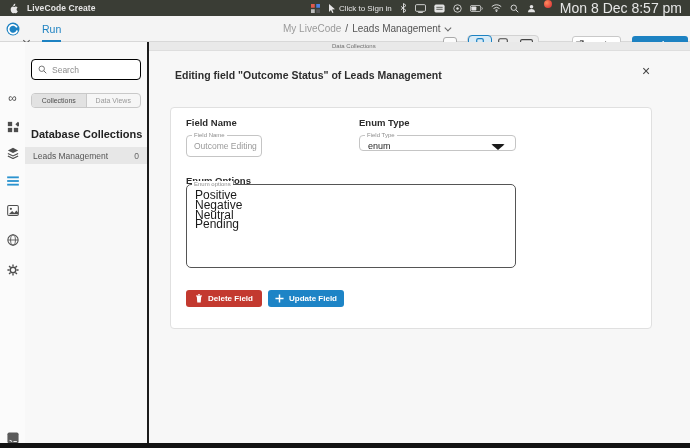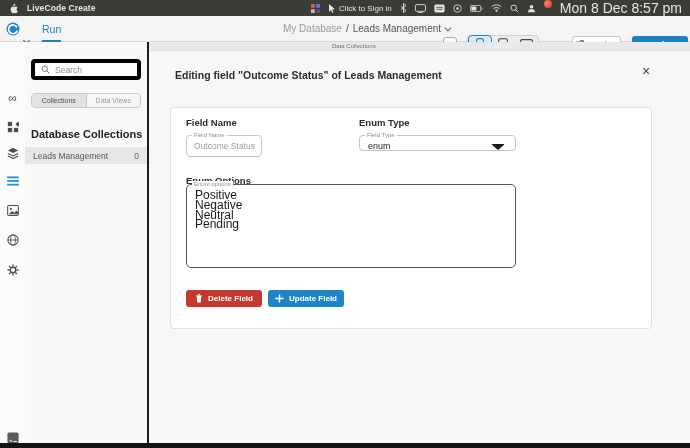--- a/index.html
+++ b/index.html
@@ -52,21 +52,21 @@
 
   
   .icon-strip { position:absolute; left:0; top:42px; width:25px; height:401px; background:#fbfbfb; }
   .strip-ic { position:absolute; left:6px; width:13px; height:13px; color:#4d4d4d;
     display:flex; align-items:center; justify-content:center; }
   .strip-ic.active { color:#2b93cf; }
   .inf-glyph { font-size:12px; line-height:10px; color:#4d4d4d; }
 
   .side-panel { position:absolute; left:25px; top:42px; width:122px; height:401px; background:#f8f8f8; }
   .search-box { position:absolute; left:6px; top:17px; width:110px; height:21px;
-    background:#fff; border:4px solid #000000; border-radius:4px;
+    background:#fff; border:1px solid #000000; border-radius:4px;
     display:flex; align-items:center; padding:0 6px; gap:5px; }
   .search-box input { border:none; outline:none; width:70px; font-size:8.5px;
     font-family:"Liberation Sans", sans-serif; color:#555; background:transparent; }
   .search-box input::placeholder { color:#8d8d8d; }
   .seg-tabs { position:absolute; left:6px; top:51px; width:110px; height:15px;
     border:1px solid #c9c9c9; border-radius:4px; overflow:hidden; display:flex; background:#f6f6f6; }
   .seg-tab { flex:1; display:flex; align-items:center; justify-content:center;
     font-size:7px; color:#999; }
   .seg-tab.active { background:#e2e2e2; color:#4d4d4d; border-right:1px solid #c9c9c9; }
   .section-title { position:absolute; left:6px; top:86px; font-size:11px; font-weight:bold; color:#222; }
@@ -195,21 +195,21 @@
       <svg width="14" height="14" viewBox="0 0 16 16">
           <circle cx="8" cy="8" r="7.4" fill="#1d82c2"></circle>
           <path d="M12.5 6.2 A5 5 0 1 0 12.8 9.6" fill="none" stroke="#fff" stroke-width="2"></path>
         </svg>
     </span>
     <span class="tb-chev"><span class="chev"></span></span>
     <span class="tb-edit">Edit</span>
     <span class="tb-run">Run</span>
 
     <span class="breadcrumb">
-      <span>My Database</span>
+      <span>My LiveCode</span>
       <span class="proj">/</span>
       <span class="proj">Leads Management</span>
       <span class="bc-chev"></span>
     </span>
 
     <span class="p-btn">p</span>
 
     <div class="device-group">
       <span class="dev-cell active">
         <svg width="8" height="12" viewBox="0 0 8 12">
@@ -322,21 +322,21 @@
     <div class="mini-bar">
       <span>Data Collections</span>
     </div>
     <div class="editor-title">Editing field "Outcome Status" of Leads Management</div>
     <div class="close-x">×</div>
 
     <div class="card">
       <div class="f-label" style="left:15px; top:9px;">Field Name</div>
       <div class="outline-field" style="left:15px; top:27px; width:76px; height:22px;">
         <span class="float-lab">Field Name</span>
-        <div class="fld-value">Outcome Status</div>
+        <div class="fld-value">Outcome Editing</div>
       </div>
 
       <div class="f-label" style="left:188px; top:9px;">Enum Type</div>
       <div class="outline-field" style="left:188px; top:27px; width:157px; height:16px;">
         <span class="float-lab">Field Type</span>
         <div class="sel-value">enum</div>
         <span class="sel-caret"></span>
       </div>
 
       <div class="f-label" style="left:15px; top:67px;">Enum Options</div>

